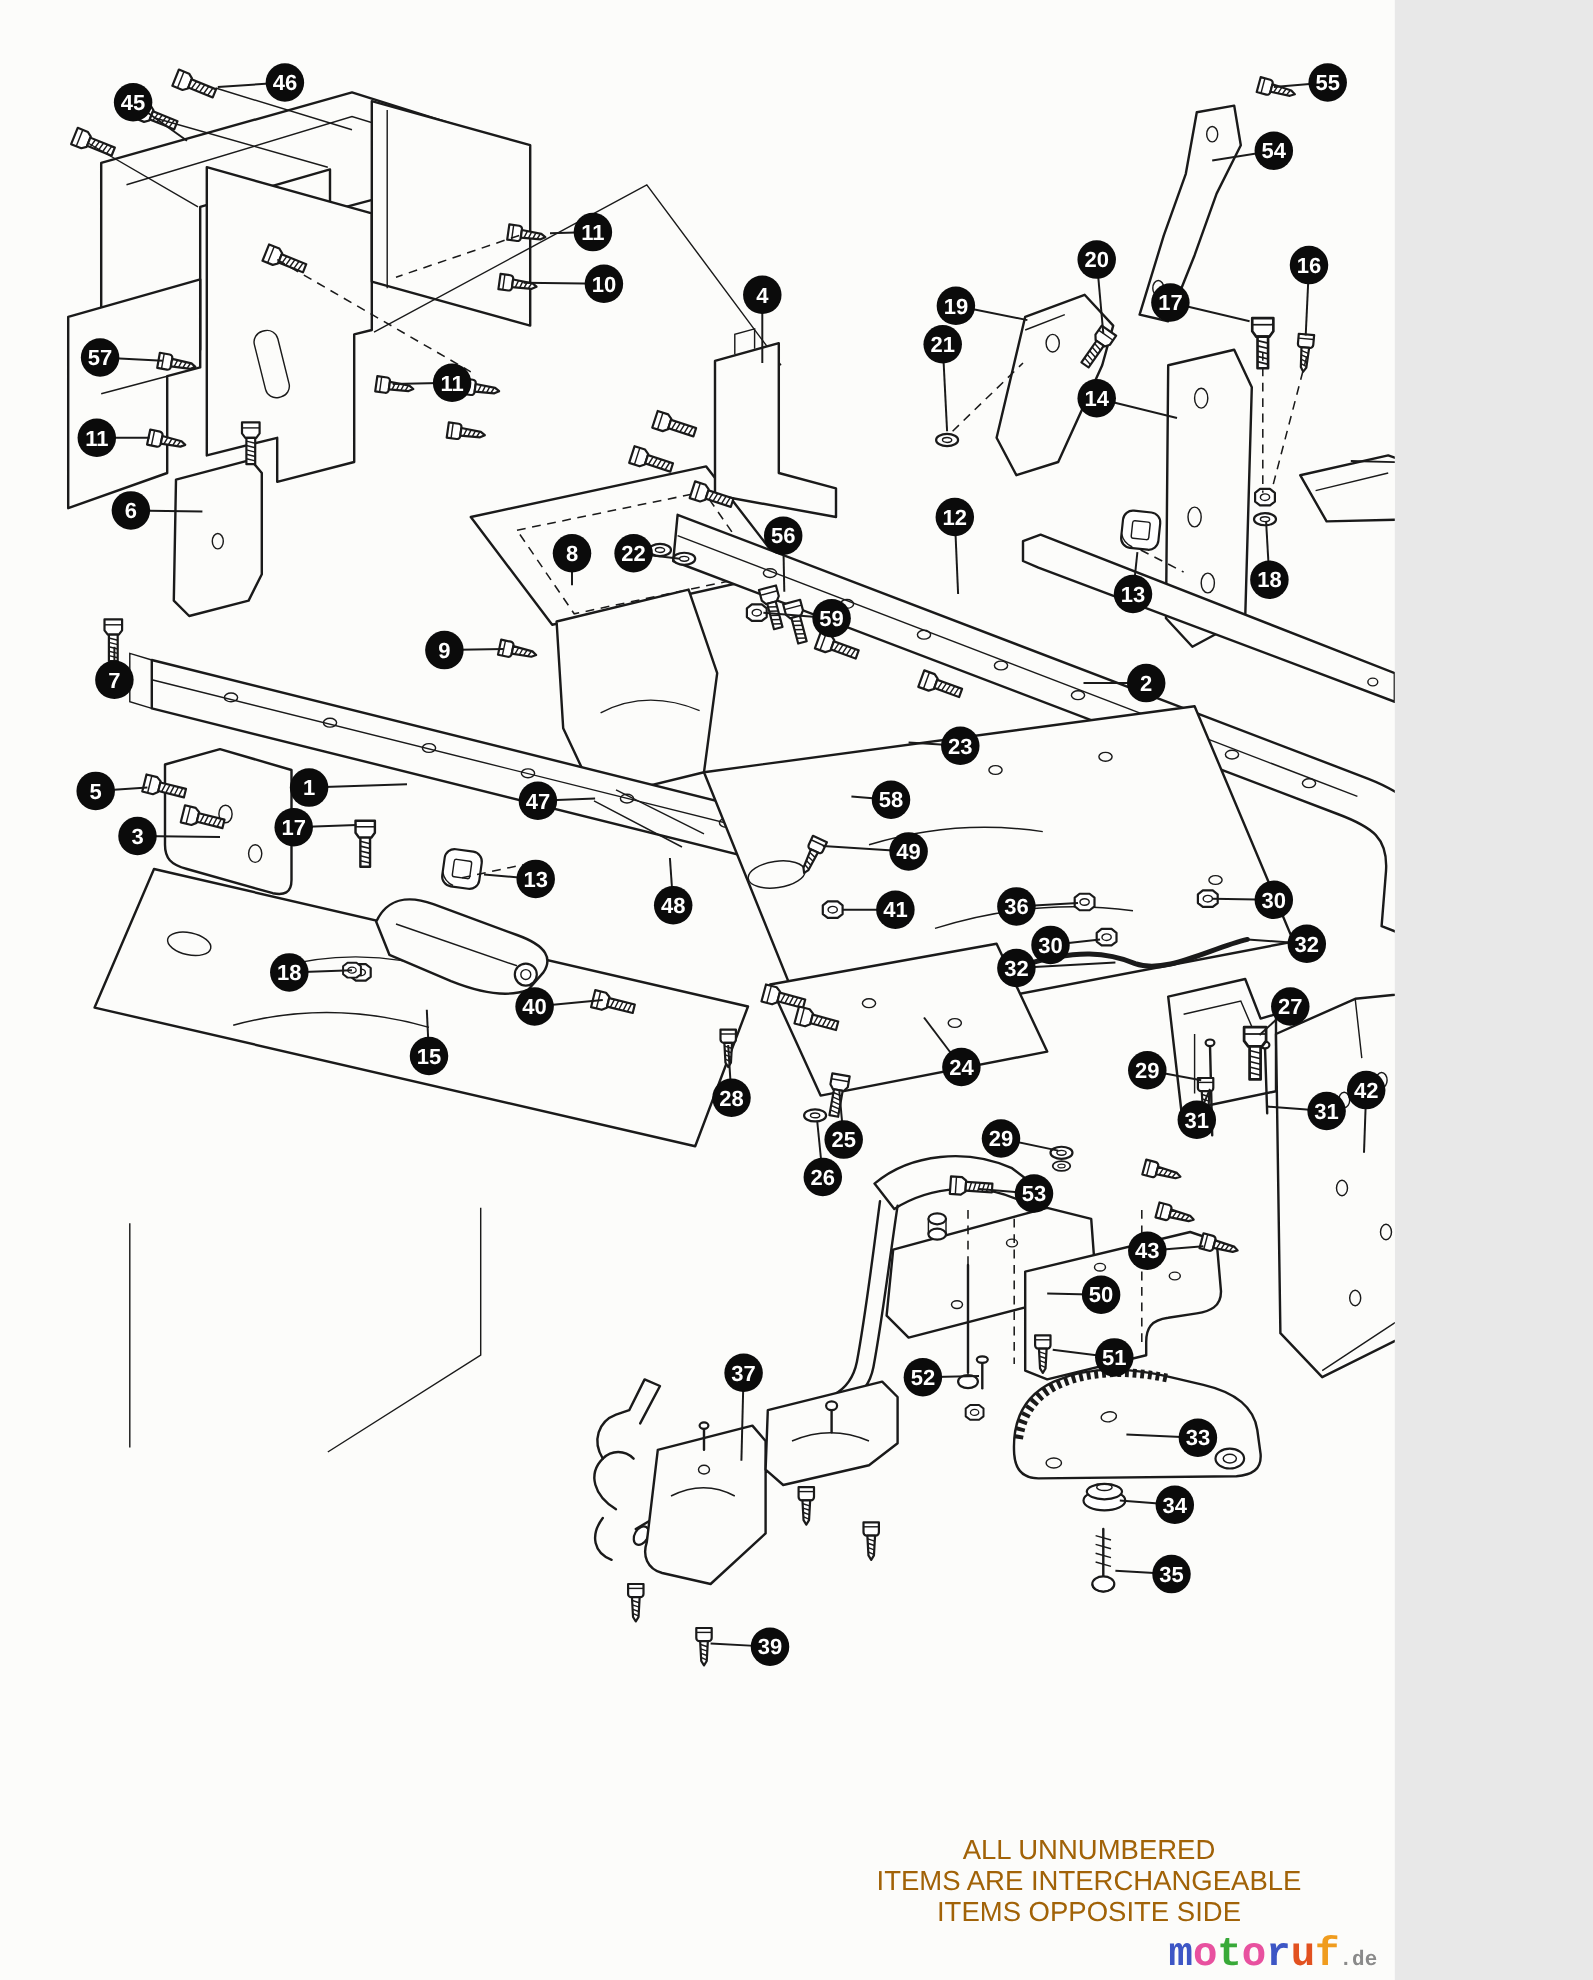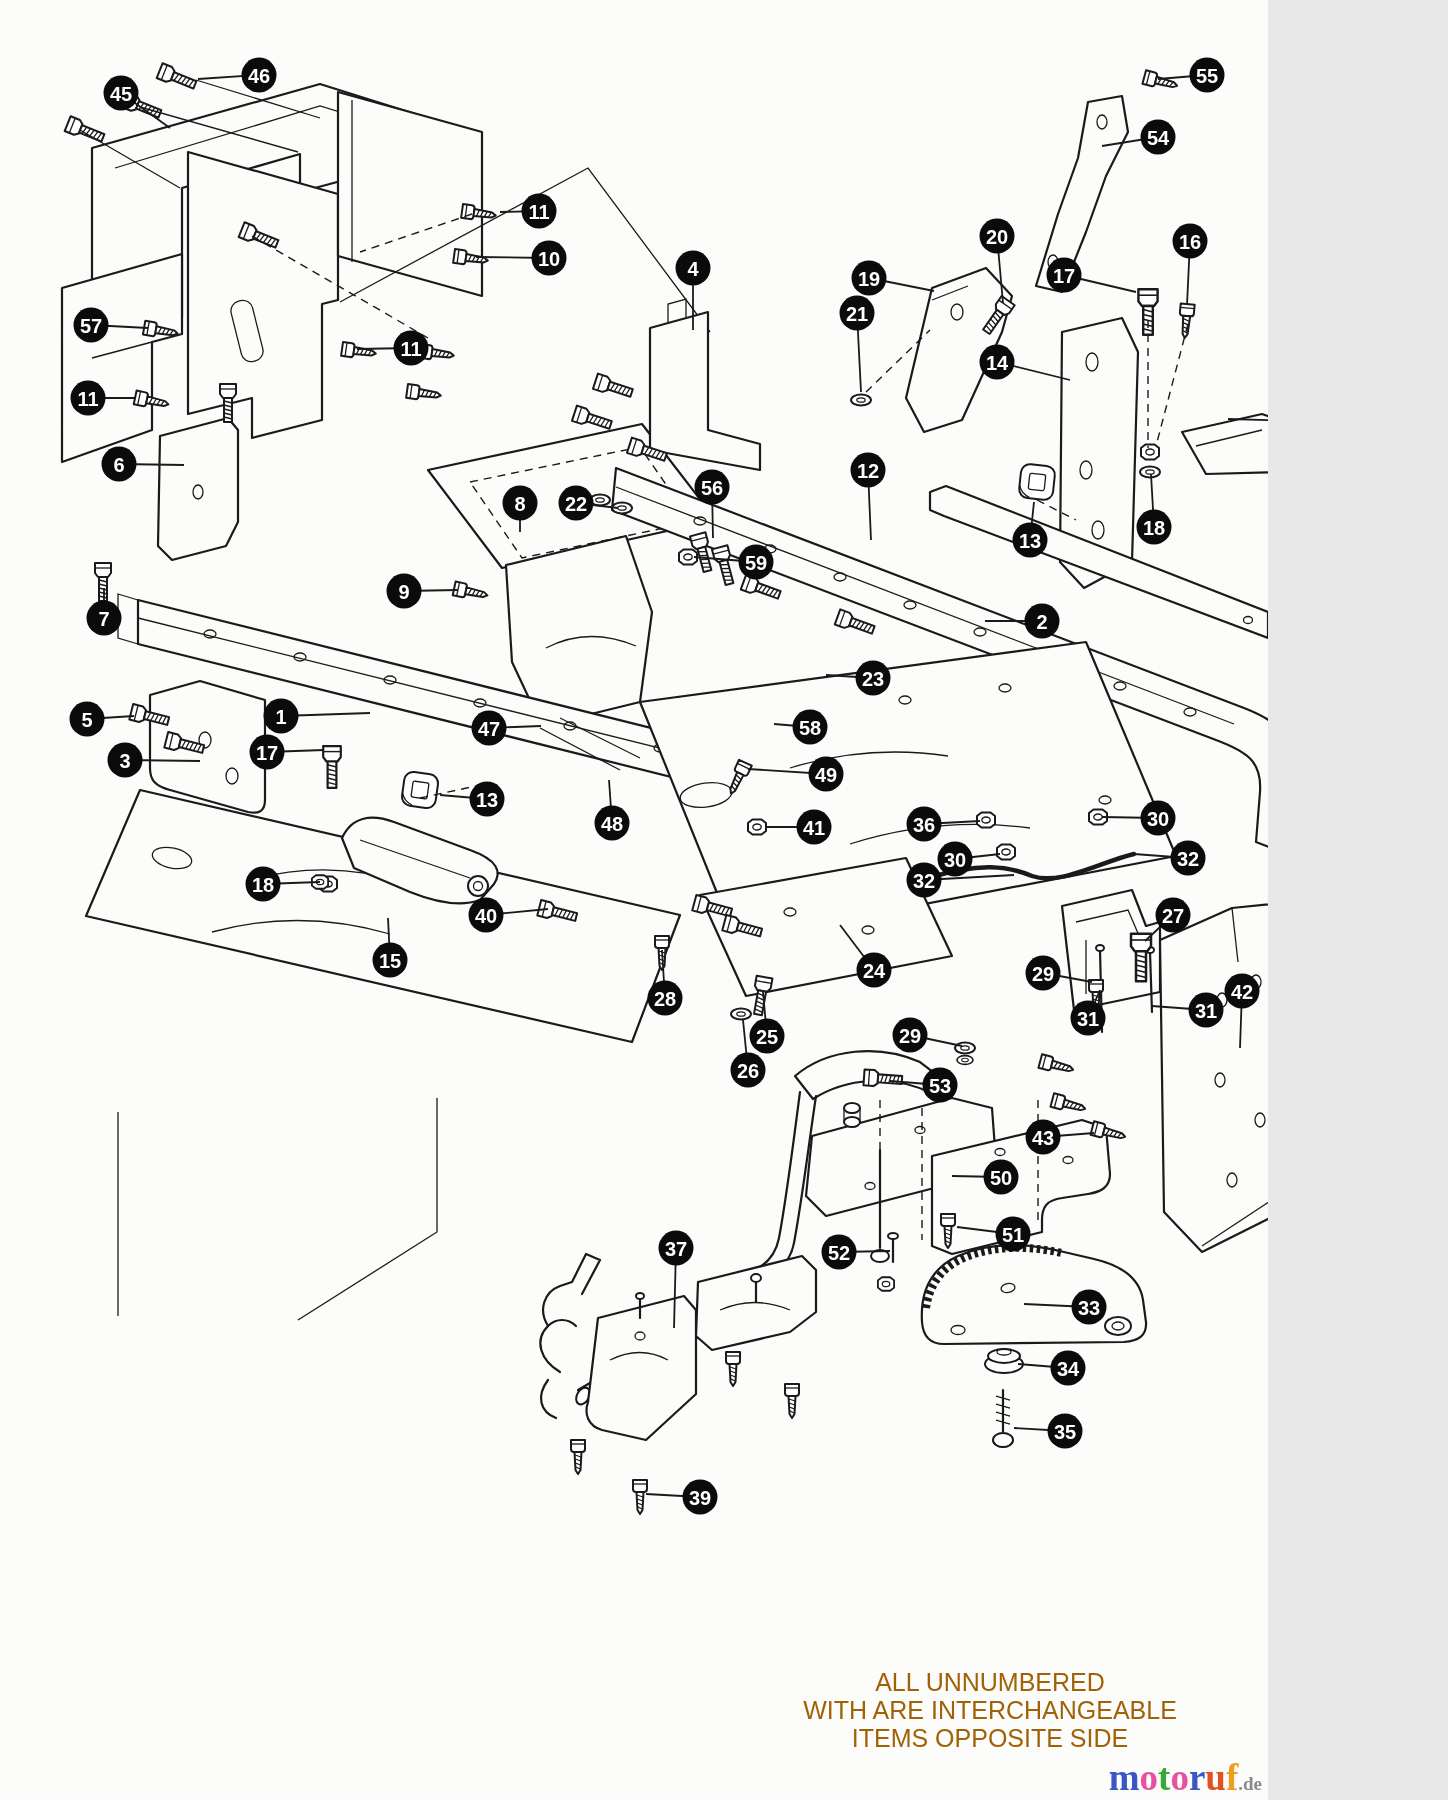--- a/index.html
+++ b/index.html
@@ -14,22 +14,22 @@
   .dash{fill:none;stroke:#1a1a1a;stroke-width:1.4;stroke-dasharray:8 6;}
   .teeth{fill:none;stroke:#1a1a1a;stroke-width:8;stroke-dasharray:3.5 3.5;}
   .leader{stroke-width:1.8;fill:none;}
   .badge-num{font:bold 20px "Liberation Sans",sans-serif;text-anchor:middle;dominant-baseline:central;}
   
   .note-block{position:absolute;left:62px;top:1662px;color:#121212;
       font-size:25px;line-height:28px;letter-spacing:.2px;}
   .interchange-block{position:absolute;left:788px;top:1668px;width:404px;text-align:center;
       color:#a16207;font-size:25px;line-height:28px;}
   
-  .watermark{position:absolute;right:6px;bottom:4px;white-space:nowrap;
-      font-family:Liberation Serif, serif;font-weight:bold;font-size:37px;line-height:1;}
+  .watermark{position:absolute;right:16px;bottom:4px;white-space:nowrap;
+      font-family:Liberation Mono, monospace;font-weight:bold;font-size:37px;line-height:1;}
   .watermark .wm-suffix{font-size:19px;font-weight:bold;}
 </style>
 </head>
 <body>
 
 <div id="page">
 
   <svg id="art" viewBox="0 0 1448 1800" xmlns="http://www.w3.org/2000/svg">
     <defs>
       <g id="bolt">
@@ -646,21 +646,21 @@
         <g>
           <circle cx="700" cy="1497" r="17.5" fill="#0b0b0b"></circle>
           <text x="700" y="1498" class="badge-num" fill="#ffffff">39</text>
         </g>
       </g>
   </svg>
 
 
   <div class="interchange-block">
     <div>ALL UNNUMBERED</div>
-    <div>WITH ARE INTERCHANGEABLE</div>
+    <div>ITEMS ARE INTERCHANGEABLE</div>
     <div>ITEMS OPPOSITE SIDE</div>
   </div>
 
   <div class="watermark">
     <span class="wm-letters"><span style="color: rgb(61, 86, 197);">m</span><span style="color: rgb(232, 81, 159);">o</span><span style="color: rgb(56, 169, 56);">t</span><span style="color: rgb(232, 81, 159);">o</span><span style="color: rgb(61, 86, 197);">r</span><span style="color: rgb(226, 81, 31);">u</span><span style="color: rgb(240, 156, 30);">f</span></span><span class="wm-suffix" style="color: rgb(138, 138, 138);">.de</span>
   </div>
 
 </div>
 
 </body></html>

